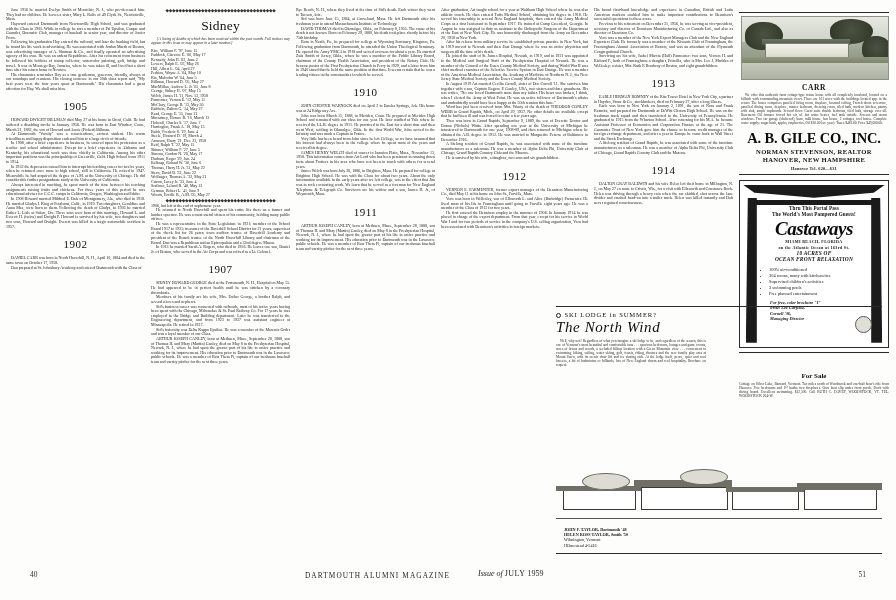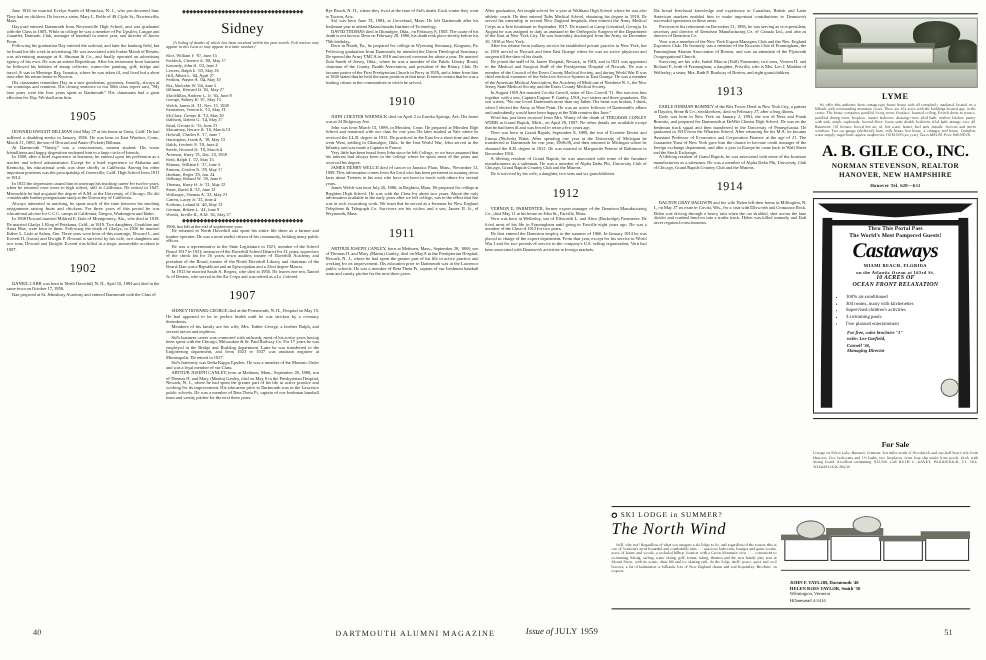--- a/index.html
+++ b/index.html
@@ -175,21 +175,21 @@
     color: #222;
   }
 
   
   .castaways {
     border: 1.2px solid #2a2a2a;
     margin: 5px 0 4px 0;
     padding: 4px 3px 5px 3px;
     position: relative;
     background: #fff;
-    height: 196px;
+    height: 168px;
     box-sizing: border-box;
     overflow: hidden;
   }
   .torii { position:absolute; inset: 4px 3px; }
   .torii .top-beam {
     position:absolute; left:0; top:0; width:100%; height:13px;
     background:#1b1b1b;
     clip-path: polygon(0 0, 100% 0, 92% 62%, 50% 100%, 8% 62%);
   }
   .torii .second-beam {
@@ -265,20 +265,21 @@
   }
 
   
   .northwind {
     border-top: 1.2px solid #2a2a2a;
     border-bottom: 1.2px solid #2a2a2a;
     margin-top: 17px;
     padding: 4px 0 5px 0;
     display: flex;
     gap: 4px;
+    flex-direction: column;
   }
   .nw-left { width: 150px; flex: 0 0 150px; }
   .nw-skiline {
     font-size: 6.6px;
     letter-spacing: 0.9px;
     color: #111;
     margin-bottom: 1px;
   }
   .nw-bullet {
     display:inline-block; width:3.4px; height:3.4px; border-radius:50%;
@@ -475,21 +476,21 @@
         <div class="ad-photo">
           <div class="sky"></div>
           <div class="tree" style="left:2%; top:8%; width:26%; height:46%;"></div>
           <div class="tree" style="left:60%; top:4%; width:30%; height:40%;"></div>
           <div class="tree" style="left:82%; top:30%; width:20%; height:42%;"></div>
           <div class="roof"></div>
           <div class="house"></div>
           <div class="lawn"></div>
           <div class="road"></div>
         </div>
-        <div class="ad-caption">LYME</div>
+        <div class="ad-caption">CARR</div>
         <div class="ad-body">We offer this authentic farm cottage-type frame house with all completely insulated, located on a hillside with commanding mountain views. There are 161 acres with the buildings located app. in the center. The house comprises panelled living room, fireplace, beamed ceiling, French doors to terrace, panelled dining room, fireplace, master bedroom, dressing room, tiled bath, modern kitchen, pantry with sink, ample cupboards. Second floor: Guest suite double bedroom, tiled bath, storage over all. Basement: Oil furnace forced hot air, ul. hot water heater, fuel tank outside. Screens and storm windows. Two car garage (sheltered), barn, milk house, hen house, 2 cottages, tool house. Complete water supply; sugar bush, apples, raspberries. Oil $10.00 (av. year). Taxes $481.00. Price $49,000.00.</div>
         <div class="ad-company">A. B. GILE CO., INC.</div>
         <div class="ad-realtor">NORMAN STEVENSON, REALTOR</div>
         <div class="ad-place">HANOVER, NEW HAMPSHIRE</div>
         <div class="ad-tel">Hanover Tel. 620—631</div>
       </div>
 
       <div class="castaways">
         <div class="torii">
           <div class="top-beam"></div>

